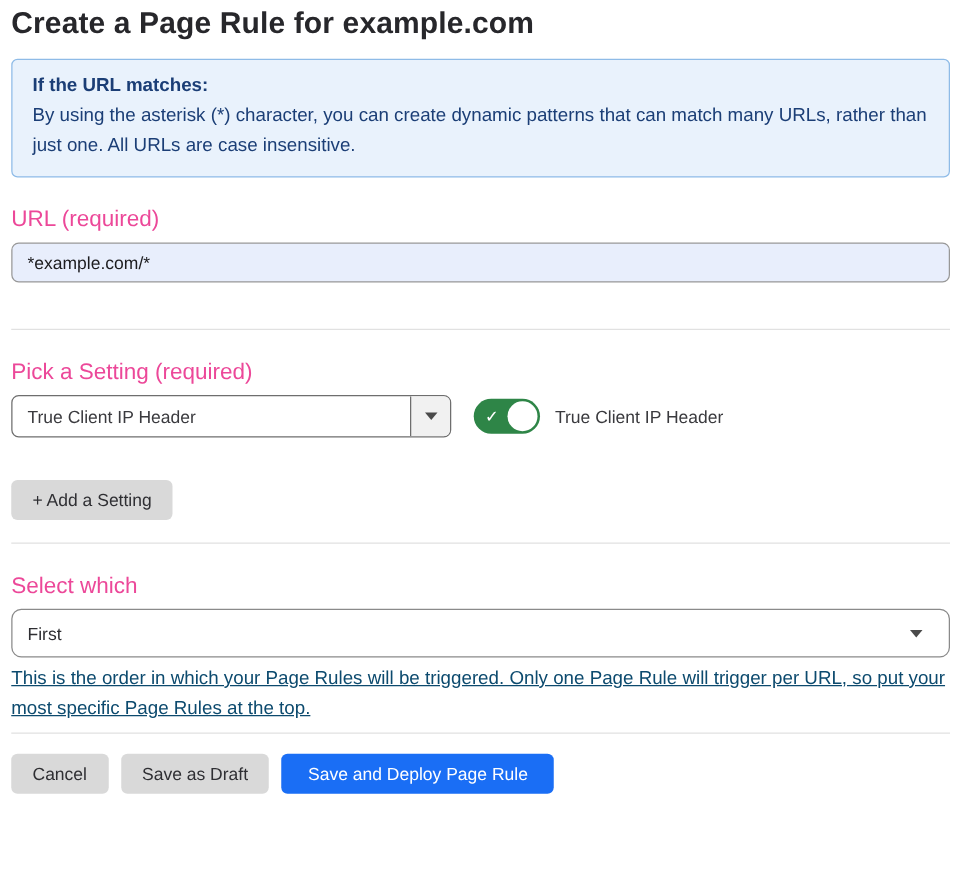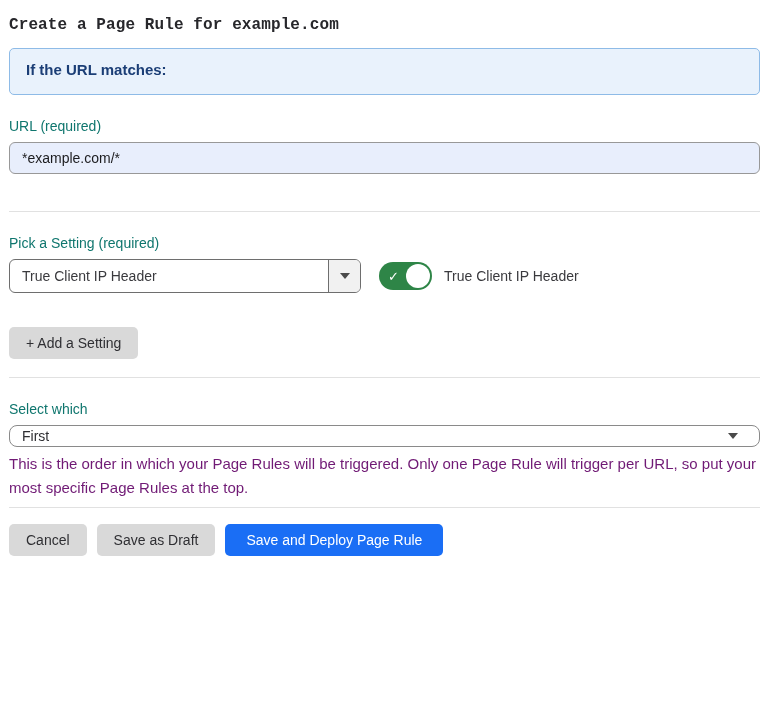--- a/index.html
+++ b/index.html
@@ -5,26 +5,25 @@
   * { margin: 0; padding: 0; box-sizing: border-box; }
   html, body { width: 769px; height: 708px; background: #ffffff; }
   body {
     font-family: "Liberation Sans", "DejaVu Sans", sans-serif;
     color: #2a2a2e;
     overflow: hidden;
   }
   .page { width: 769px; padding: 0 9px; }
 
   .page-title {
-    margin-top: 16px;
-    font-size: 16px;
+    margin-top: 5px;
+    font-size: 24px;
     font-weight: 700;
     letter-spacing: 0.1px;
     color: #27272b;
-    font-family: Liberation Mono, monospace;
   }
 
   
   .info-box {
     margin-top: 14px;
     background: #e9f2fc;
     border: 1px solid #8ebbe7;
     border-radius: 5px;
     padding: 9px 16px 12px;
     color: #1b3e76;
@@ -33,22 +32,22 @@
   }
   .info-heading { font-weight: 700; }
   .info-link {
     color: #2460c2;
     text-decoration: underline;
     cursor: pointer;
   }
 
   
   .field-label {
-    font-size: 14px;
-    color: #0f766e;
+    font-size: 18px;
+    color: #ec4899;
     margin-top: 23px;
     margin-bottom: 8px;
   }
   .url-input {
     width: 751px;
     height: 32px;
     background: #e8eefc;
     border: 1px solid #989898;
     border-radius: 6px;
     padding: 0 12px;
@@ -164,55 +163,57 @@
     padding: 0 17px;
   }
   .btn-gray { background: #d9d9d9; color: #2f2f33; }
   .btn-blue { background: #1a6ef5; color: #ffffff; padding: 0 21px; }
   .add-setting-btn { margin-top: 34px; display: inline-block; }
 
   
   .order-select {
     margin-top: 7px;
     width: 751px;
-    height: 22px;
+    height: 39px;
     border: 1px solid #8a8a8a;
     border-radius: 8px;
     background: #ffffff;
     display: flex;
     align-items: center;
     padding: 0 21px 0 12px;
     font-size: 14px;
     color: #2e2e32;
     cursor: pointer;
     justify-content: space-between;
   }
   .help-text {
     margin-top: 5px;
     font-size: 15px;
     line-height: 24px;
-    color: #701a75;
+    color: #0c4a6e;
     width: 751px;
+    text-decoration: underline;
   }
 
   .footer-buttons {
     margin-top: 16px;
     display: flex;
     gap: 10px;
   }
 </style>
 </head>
 <body>
 
 <div class="page">
 
   <h1 class="page-title">Create a Page Rule for example.com</h1>
 
   <div class="info-box">
     <div class="info-heading">If the URL matches:</div>
+    <div class="info-body">By using the asterisk (*) character, you can create dynamic patterns that can match many URLs, rather than just one. All URLs are case insensitive.</div>
   </div>
 
   <div class="field-label">URL (required)</div>
   <input class="url-input" type="text" value="*example.com/*" style="">
 
   <hr class="divider divider-1">
 
 
   <div class="field-label">Pick a Setting (required)</div>
 

